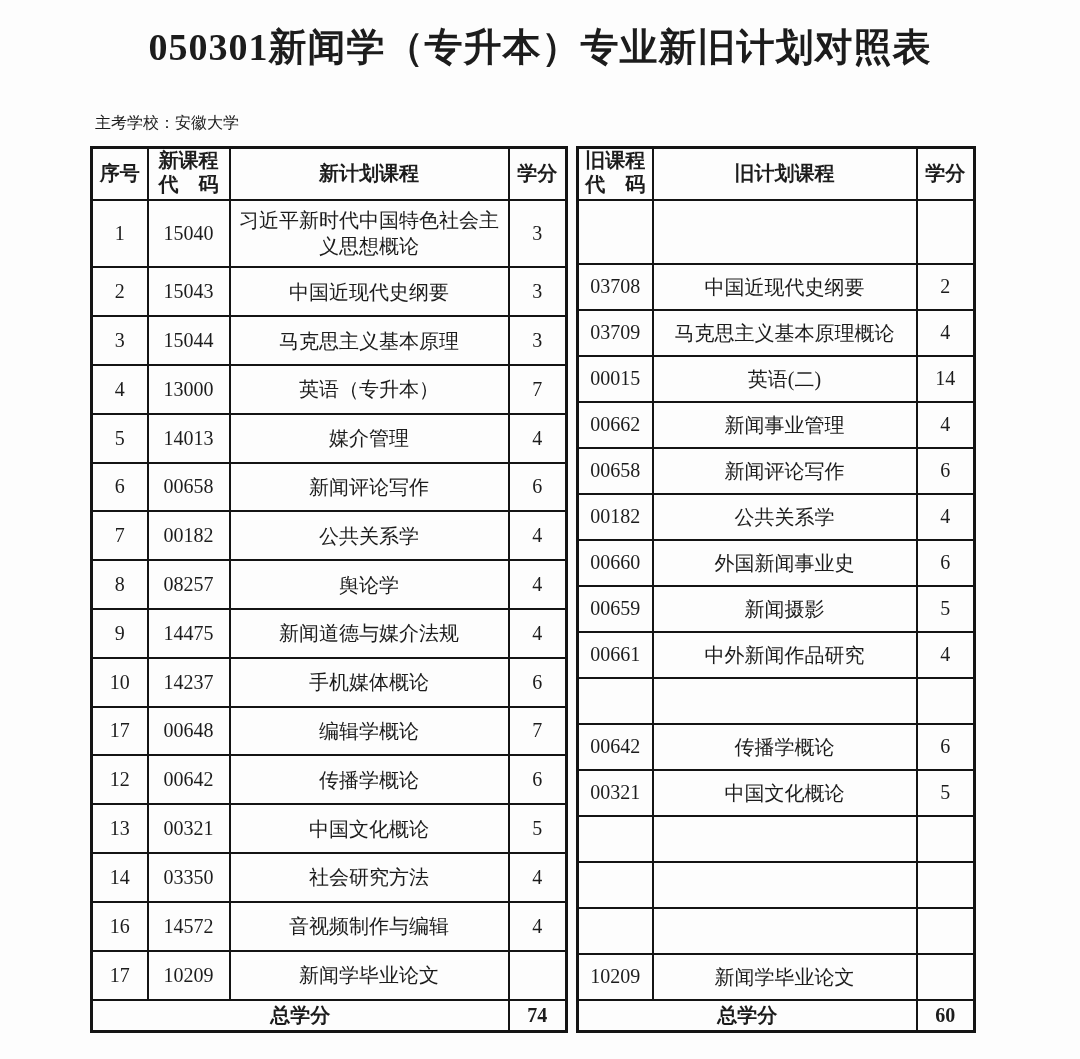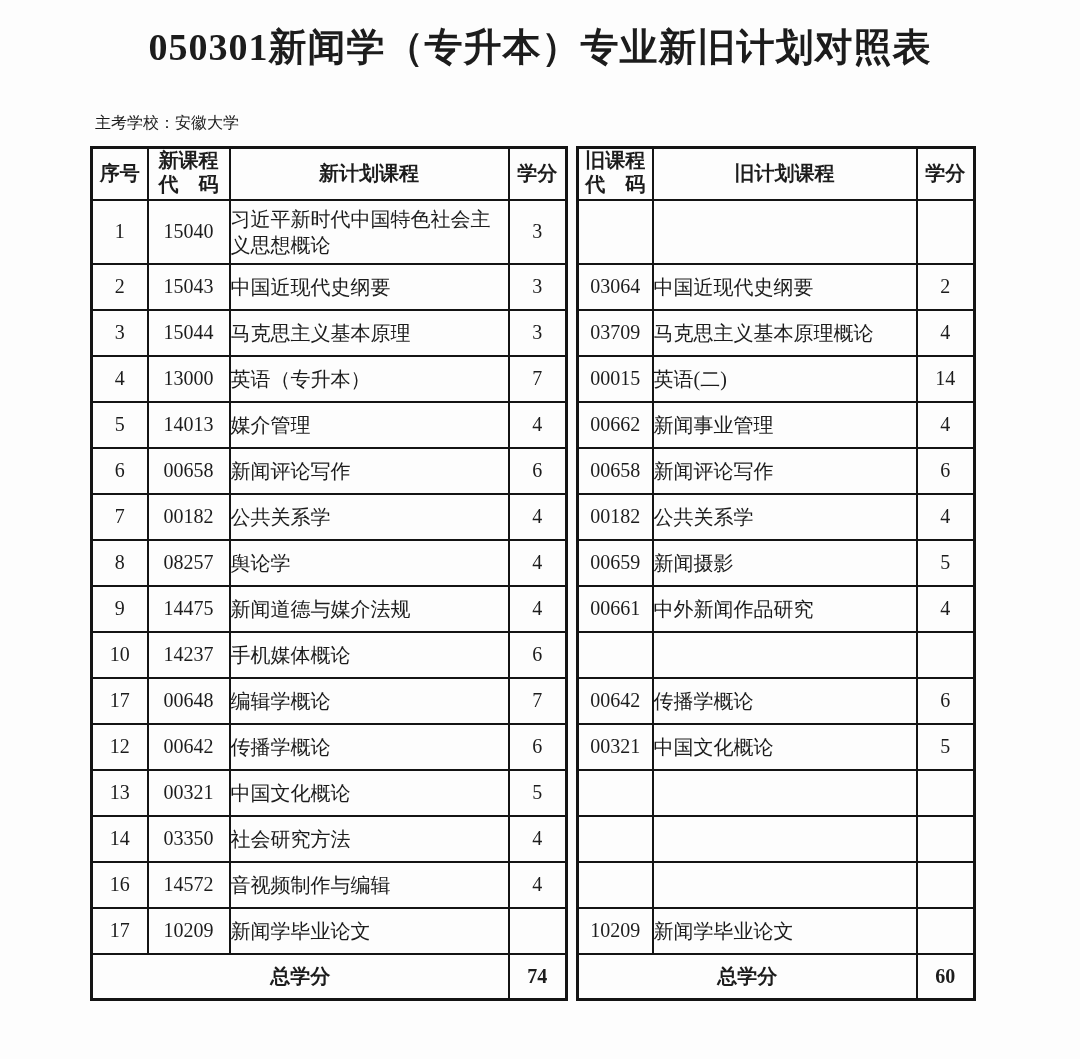--- a/index.html
+++ b/index.html
@@ -42,26 +42,26 @@
   }
   table.plan th, table.plan td {
     border: 2px solid #141414;
     font-size: 20px;
     vertical-align: middle;
     padding: 0;
     overflow: hidden;
   }
   table.plan th { font-weight: bold; }
   .center { text-align: center; }
-  .course { text-align: left; padding: 2px 6px; line-height: 1.3; }
+  .course { text-align: center; padding: 2px 6px; line-height: 1.3; }
   .twoline { white-space: pre-line; line-height: 1.2; font-family: Liberation Mono, monospace; }
   tr.header-row  { height: 52px; }
   tr.row-tall    { height: 64px; }
   tr.body-row    { height: 46px; }
-  tr.total-row   { height: 46px; }
+  tr.total-row   { height: 32px; }
   .total-label, .total-credit {
     text-align: center;
     font-weight: bold;
   }
 </style>
 </head>
 <body>
 
 <h1 class="page-title">050301新闻学（专升本）专业新旧计划对照表</h1>
 
@@ -205,21 +205,21 @@
         <th class="center">学分</th>
       </tr>
     </thead>
     <tbody>
         <tr class="row-tall">
           <td class="center"></td>
           <td class="course"></td>
           <td class="center"></td>
         </tr>
         <tr class="body-row">
-          <td class="center">03064</td>
+          <td class="center">03708</td>
           <td class="course">中国近现代史纲要</td>
           <td class="center">2</td>
         </tr>
         <tr class="body-row">
           <td class="center">03709</td>
           <td class="course">马克思主义基本原理概论</td>
           <td class="center">4</td>
         </tr>
         <tr class="body-row">
           <td class="center">00015</td>
@@ -233,20 +233,25 @@
         </tr>
         <tr class="body-row">
           <td class="center">00658</td>
           <td class="course">新闻评论写作</td>
           <td class="center">6</td>
         </tr>
         <tr class="body-row">
           <td class="center">00182</td>
           <td class="course">公共关系学</td>
           <td class="center">4</td>
+        </tr>
+        <tr class="body-row">
+          <td class="center">00660</td>
+          <td class="course">外国新闻事业史</td>
+          <td class="center">6</td>
         </tr>
         <tr class="body-row">
           <td class="center">00659</td>
           <td class="course">新闻摄影</td>
           <td class="center">5</td>
         </tr>
         <tr class="body-row">
           <td class="center">00661</td>
           <td class="course">中外新闻作品研究</td>
           <td class="center">4</td>

